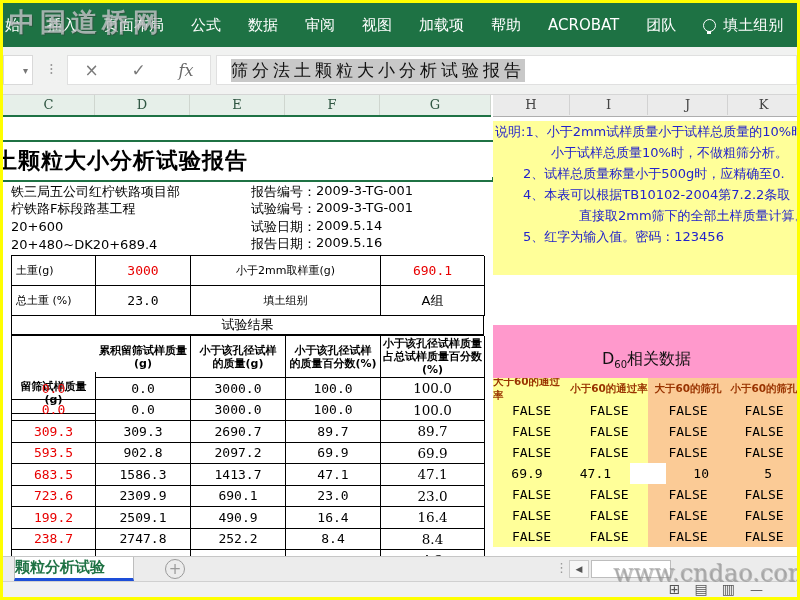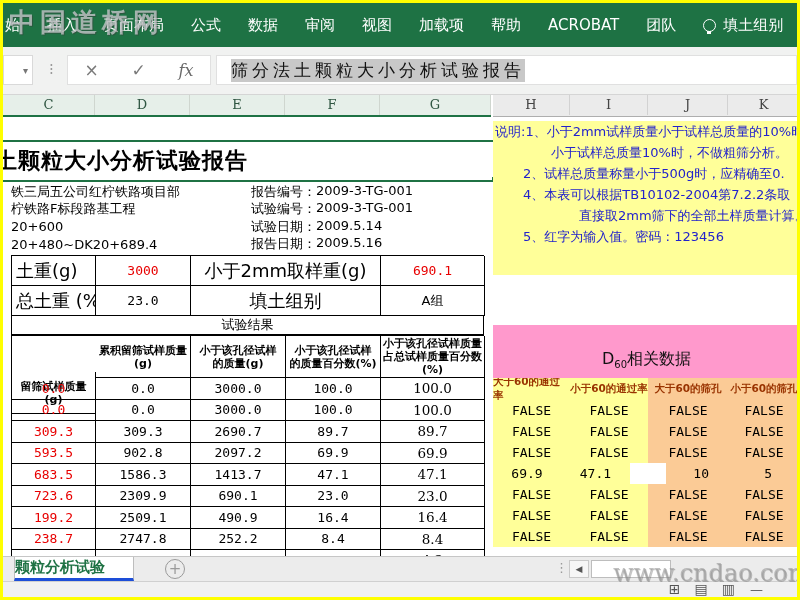--- a/index.html
+++ b/index.html
@@ -47,21 +47,21 @@
   .inforow .l{margin-left:8px;width:240px;overflow:hidden;}
   .inforow .r{display:flex;}
   
   .grid{position:absolute;border-left:1px solid #000;border-top:1px solid #000;box-sizing:border-box;background:#fff;}
   .cell{position:absolute;border-right:1px solid #000;border-bottom:1px solid #000;box-sizing:border-box;
         display:flex;align-items:center;justify-content:center;text-align:center;overflow:hidden;}
   .num{font-family:"DejaVu Sans Mono","Liberation Mono",monospace;font-size:13px;color:#000;}
   .num.red{color:#e80000;}
   .seriftxt{font-family:"DejaVu Serif",serif;font-size:13.5px;}
   .hdrcell{font-size:11px;line-height:13px;font-weight:600;white-space:pre-line;}
-  .lbl{font-size:18px;justify-content:flex-start;padding-left:4px;white-space:nowrap;}
+  .lbl{font-size:11px;justify-content:flex-start;padding-left:4px;white-space:nowrap;}
   .secbar{position:absolute;left:8px;top:198px;width:473px;height:20px;border:1px solid #000;box-sizing:border-box;
           display:flex;align-items:center;justify-content:center;font-size:13px;}
   
   .notes{position:absolute;left:490px;top:4px;width:307px;height:154px;background:#ffff99;overflow:hidden;}
   .notes .ln{white-space:nowrap;font-size:13px;line-height:21px;color:#2222cc;}
   
   .pinkband{position:absolute;left:490px;top:208px;width:307px;height:69px;background:#ff99cc;
             display:flex;align-items:center;justify-content:center;font-size:16px;color:#111;}
   .pinkband sub{font-size:10px;}
   .d60{position:absolute;left:490px;top:261px;width:307px;}

